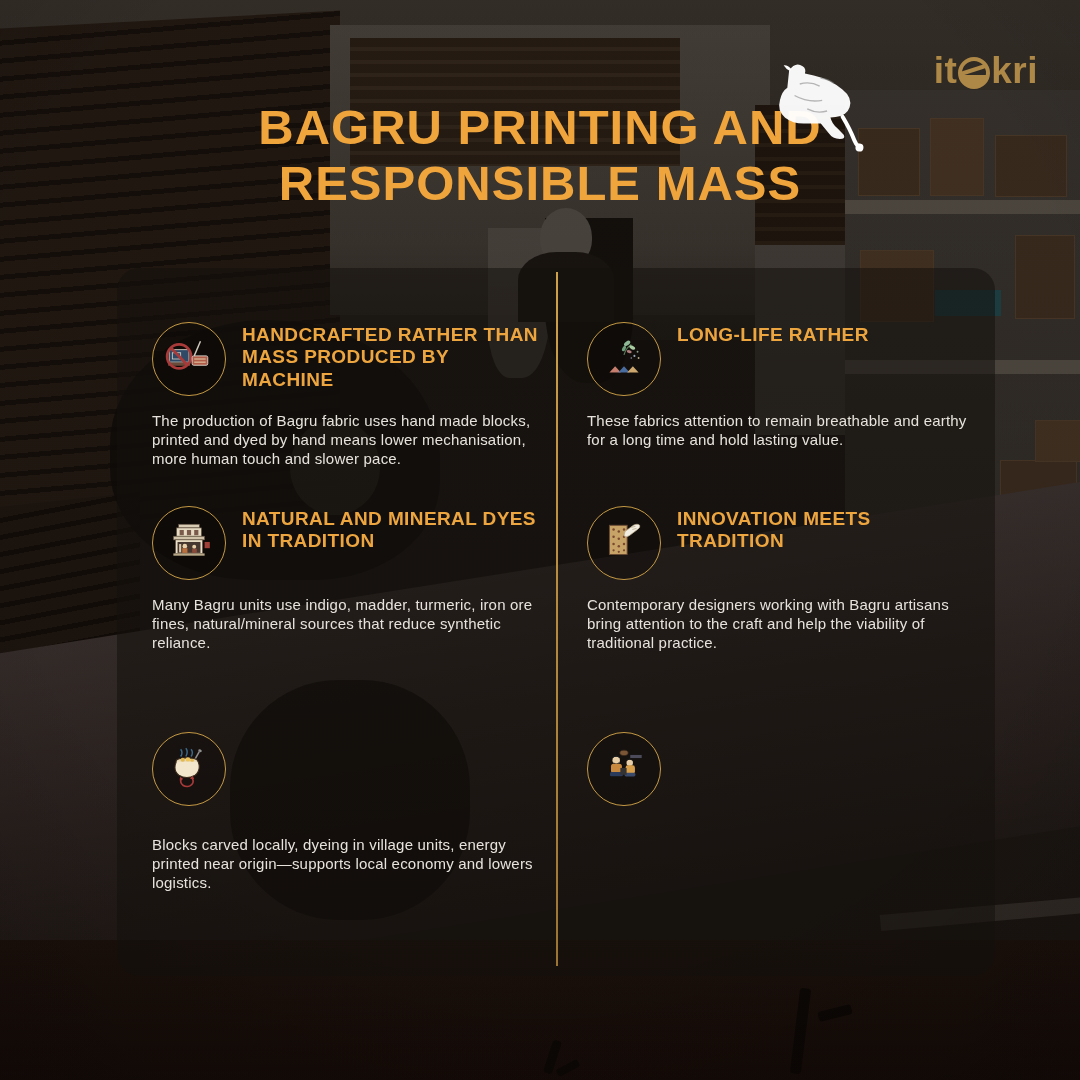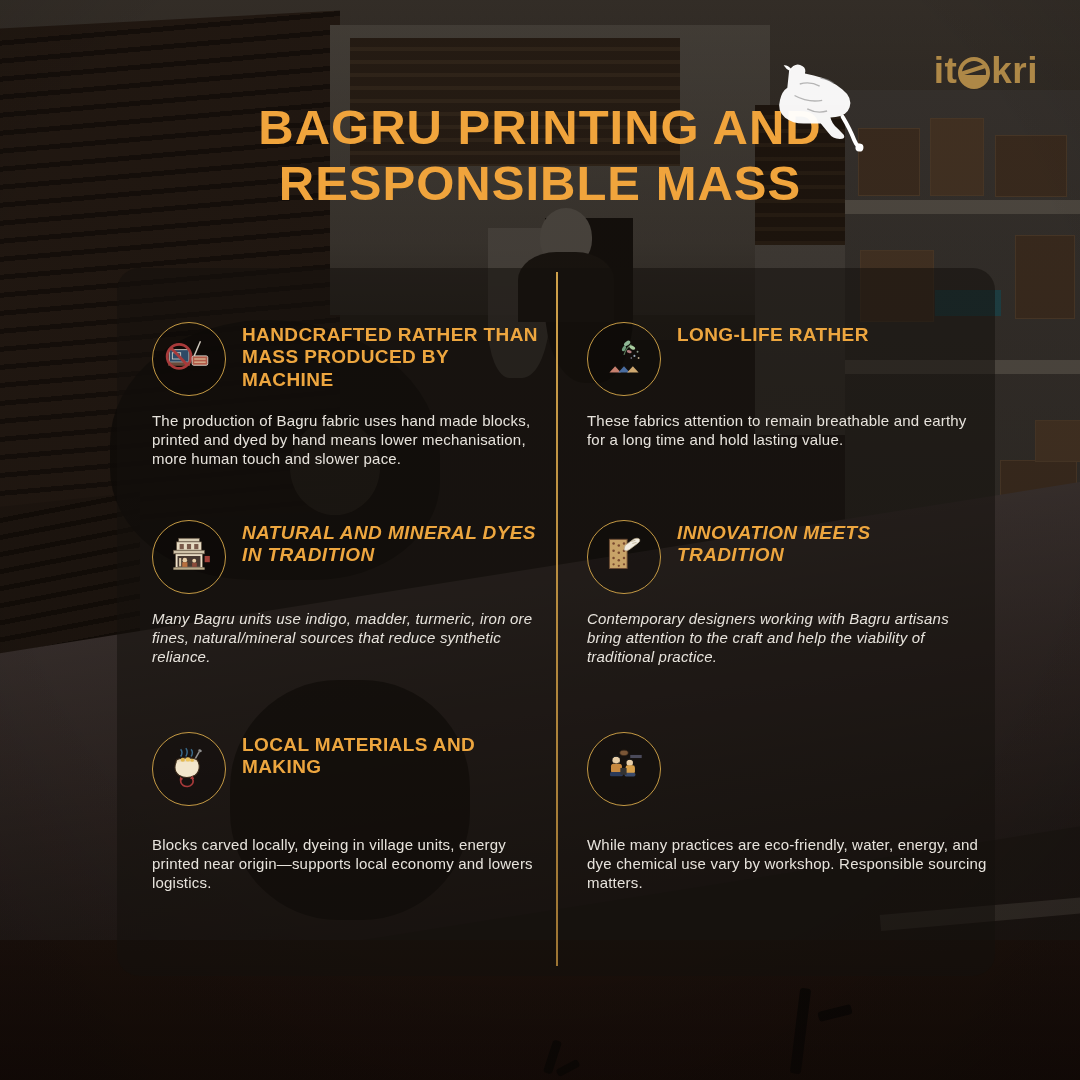--- a/index.html
+++ b/index.html
@@ -81,21 +81,21 @@
   .cell{position:absolute;z-index:4;width:400px;}
   .cell-head{display:flex;align-items:flex-start;}
   .icon-circle{flex:0 0 74px;width:74px;height:74px;border:1.7px solid #C59A44;
     border-radius:50%;display:flex;align-items:center;justify-content:center;
     background:rgba(0,0,0,.22);box-sizing:border-box;}
   .cell h3{margin:2px 0 0 16px;color:#EDA63F;font-size:19px;font-weight:800;
     letter-spacing:.4px;line-height:1.18;white-space:pre-line;}
   .cell p{margin:16px 0 0 0;color:#E7E3DC;font-size:15px;line-height:1.25;
     letter-spacing:.2px;}
   .c1{left:152px;} .c2{left:587px;}
-  .r1{top:322px;} .r2{top:520px;font-style:italic;} .r3{top:732px;}
+  .r1{top:322px;} .r2{top:506px;} .r3{top:732px;}
   .r3 p{margin-top:30px;}
 </style>
 </head>
 <body>
 
 <div class="canvas">
 
   <div class="photo">
     <div class="wall-top"></div>
     <div class="shutter-left"></div>
@@ -271,22 +271,20 @@
           <ellipse cx="22" cy="16.5" rx="10.5" ry="3.2" fill="#e8d8ba" stroke="#3a2a1a" stroke-width="1"></ellipse>
           <circle cx="18" cy="15.3" r="2" fill="#e2b84f"></circle>
           <circle cx="23" cy="14.8" r="2.2" fill="#edc55c"></circle>
           <circle cx="27" cy="15.8" r="1.7" fill="#e2b84f"></circle>
           <path d="M11.8 17 q-3.5 8 2.5 13 q7.5 4.5 15.5 0 q6 -5 3 -13" fill="#f2e6cc" stroke="#3a2a1a" stroke-width="1"></path>
           <path d="M17 33 a6 5 0 1 0 9 -1" stroke="#a83a3a" stroke-width="1.6" fill="none"></path>
           <polygon points="15.5,31.5 18.5,33.5 15,35" fill="#a83a3a"></polygon>
           <polygon points="27.5,30.5 25,33.5 29,33.5" fill="#a83a3a"></polygon>
         </svg>
       </div>
-      <h3>LOCAL MATERIALS AND
-MAKING</h3>
     </div>
     <p style="width:398px">Blocks carved locally, dyeing in village units, energy printed near origin—supports local economy and lowers logistics.</p>
   </div>
 
   <div class="cell c2 r3">
     <div class="cell-head">
       <div class="icon-circle">
         <svg width="50" height="50" viewBox="0 0 48 48">
           <ellipse cx="24" cy="8.5" rx="4" ry="2.6" fill="#7a5636" stroke="#3a2a1a" stroke-width="0.7"></ellipse>
           <rect x="30" y="10.5" width="11" height="3" fill="#4a4a5a"></rect>
@@ -296,16 +294,15 @@
           <rect x="11.5" y="19" width="10.5" height="9" rx="2.5" fill="#c8893f"></rect>
           <rect x="10.5" y="27" width="12.5" height="4" rx="1.5" fill="#2a3a5a"></rect>
           <circle cx="29.5" cy="18" r="3.1" fill="#e8cfa8"></circle>
           <path d="M26.6 16.2 q2.8 -2.2 5.8 0 l0 -1.3 q-3 -2.2 -5.8 0 z" fill="#1a1a1a"></path>
           <rect x="25.5" y="20.5" width="9" height="8" rx="2.2" fill="#d8a04a"></rect>
           <rect x="24.5" y="27.5" width="10.5" height="3.6" rx="1.5" fill="#3a4a6a"></rect>
           <rect x="20.5" y="23" width="6" height="6.5" fill="#333333"></rect>
         </svg>
       </div>
     </div>
-    <p style="width:400px">While many practices are eco-friendly, water, energy, and dye chemical use vary by workshop. Responsible sourcing matters.</p>
   </div>
 
 </div>
 
 </body></html>

